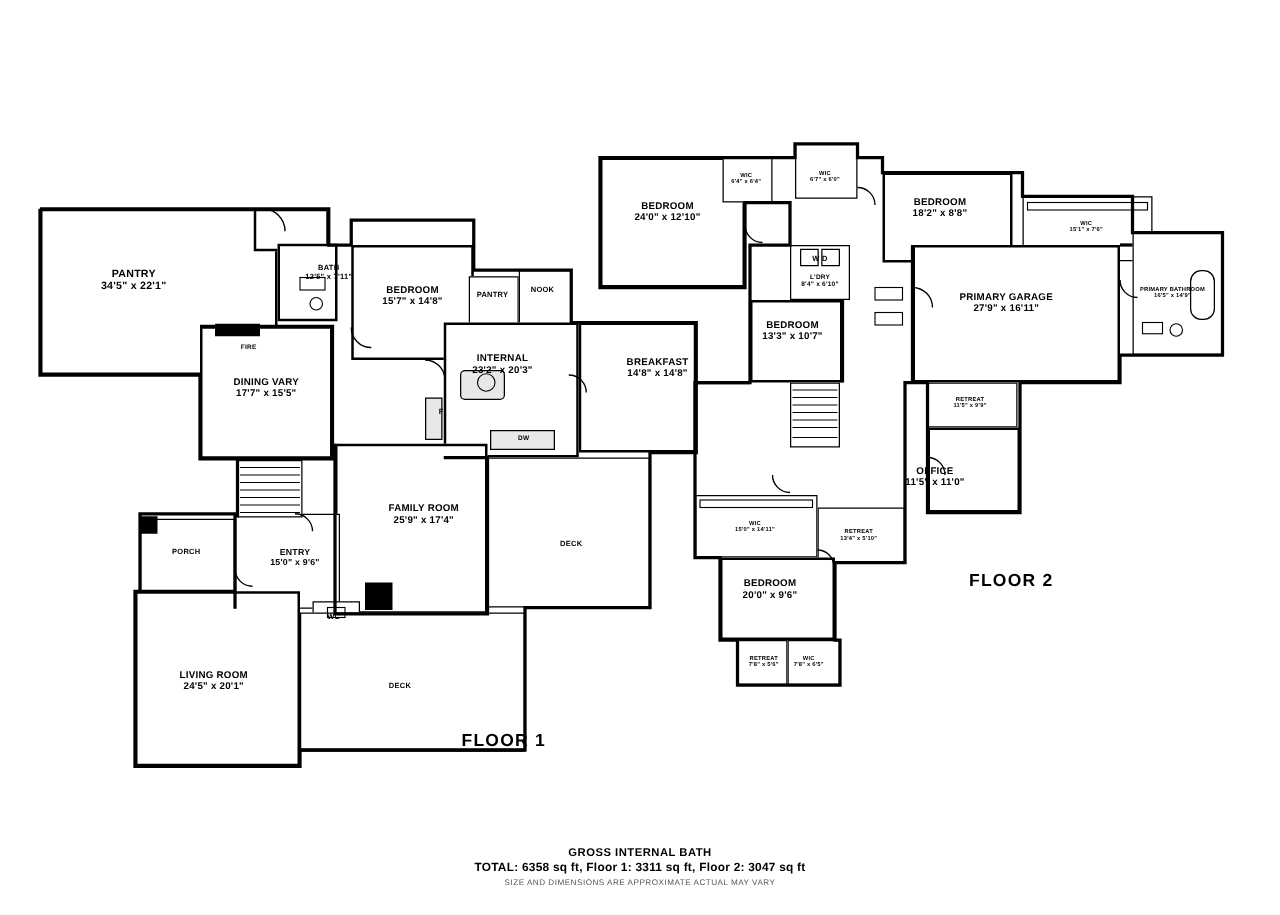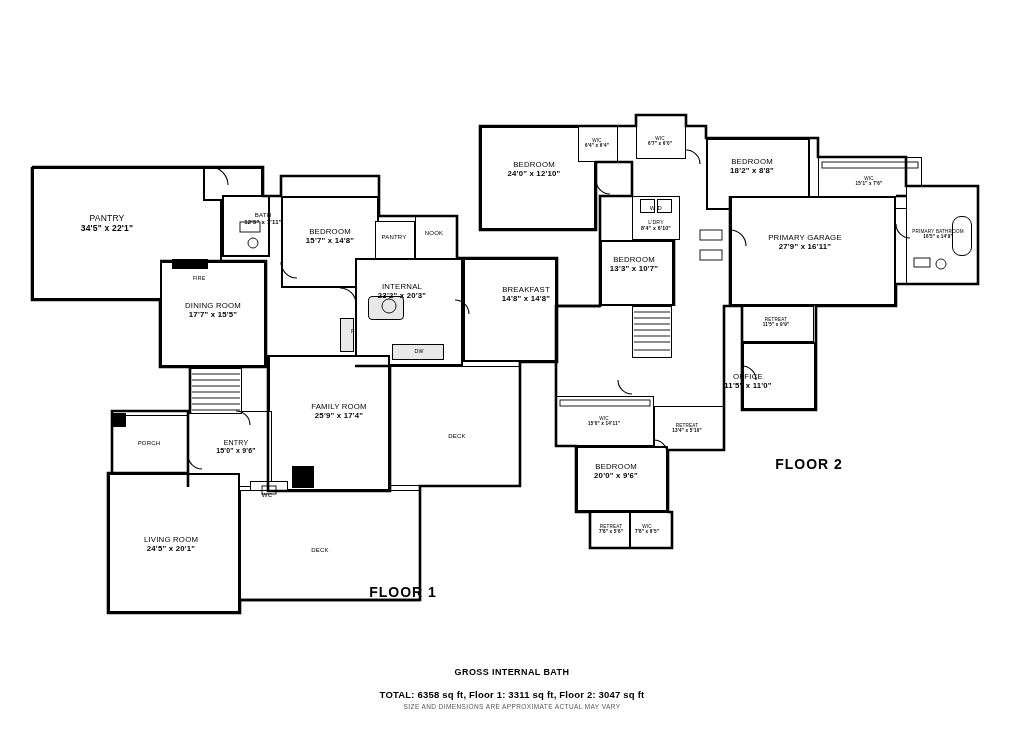--- a/index.html
+++ b/index.html
@@ -42,21 +42,21 @@
   .lbl {
     position: absolute;
     text-align: center;
     line-height: 1.15;
     white-space: nowrap;
     transform: translate(-50%, -50%);
     letter-spacing: .2px;
   }
   .lbl .nm {
     display: block;
-    font-weight: normal;
+    font-weight: bold;
   }
   .lbl .dm {
     display: block;
     font-weight: bold;
   }
   .s11 { font-size: 8.5px; }
   .s10 { font-size: 7.8px; }
   .s9  { font-size: 7px; }
   .s8  { font-size: 6px; }
   .s7  { font-size: 5.2px; }
@@ -78,21 +78,21 @@
   }
   #footer .f1 {
     font-size: 9px;
     font-weight: bold;
     letter-spacing: .4px;
   }
   #footer .f2 {
     font-size: 9.5px;
     font-weight: bold;
     letter-spacing: .2px;
-    margin-top: 12px;
+    margin-top: 2px;
   }
   #footer .f3 {
     font-size: 6.5px;
     color: #555;
     letter-spacing: .4px;
     margin-top: 3px;
   }
   svg.overlay {
     position: absolute;
     left: 0;
@@ -234,21 +234,21 @@
     <span class="nm">BEDROOM</span>
       <span class="dm">15'7" x 14'8"</span>
   </div>
   <div class="lbl s8" style="left:394px; top:237px;">
     <span class="nm">PANTRY</span>
   </div>
   <div class="lbl s8" style="left:434px; top:233px;">
     <span class="nm">NOOK</span>
   </div>
   <div class="lbl s10" style="left:213px; top:311px;">
-    <span class="nm">DINING ROOM</span>
+    <span class="nm">DINING VARY</span>
       <span class="dm">17'7" x 15'5"</span>
   </div>
   <div class="lbl s10" style="left:402px; top:292px;">
     <span class="nm">INTERNAL</span>
       <span class="dm">23'2" x 20'3"</span>
   </div>
   <div class="lbl s10" style="left:510px; top:295px;margin-left:16px;">
     <span class="nm">BREAKFAST</span>
       <span class="dm">14'8" x 14'8"</span>
   </div>

